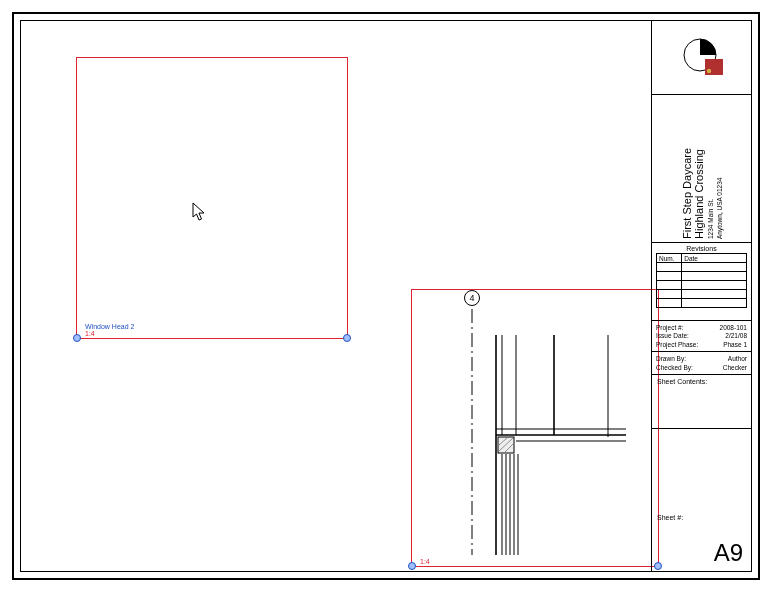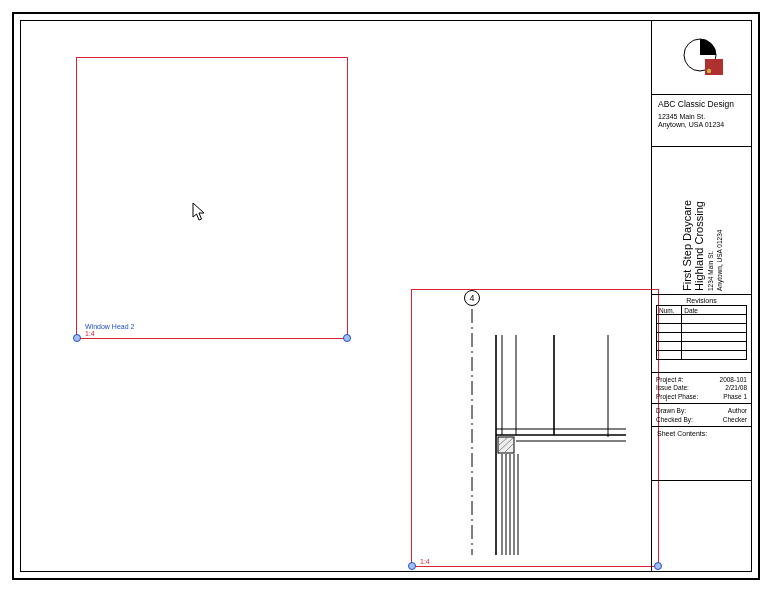--- a/index.html
+++ b/index.html
@@ -121,25 +121,20 @@
 
     <div class="title-block">
       <div class="tb-section logo-area">
         <svg width="50" height="50">
           <circle cx="23" cy="22" r="16" fill="none" stroke="#000" stroke-width="1"></circle>
           <path d="M23 6 A16 16 0 0 1 39 22 L23 22 Z" fill="#000"></path>
           <rect x="28" y="26" width="18" height="16" fill="#b03030"></rect>
           <circle cx="32" cy="38" r="2.2" fill="#d0b040"></circle>
         </svg>
       </div>
-      <div class="tb-section firm">
-        <div class="firm-name">ABC Classic Design</div>
-        <div class="firm-addr">12345 Main St.</div>
-        <div class="firm-addr">Anytown, USA 01234</div>
-      </div>
       <div class="tb-section project-rot">
         <div class="rot-inner">
           <div class="proj-name">First Step Daycare</div>
           <div class="proj-name">Highland Crossing</div>
           <div class="proj-addr">1234 Main St.</div>
           <div class="proj-addr">Anytown, USA 01234</div>
         </div>
       </div>
       <div class="tb-section revisions">
         <div class="rev-title">Revisions</div>
@@ -191,20 +186,24 @@
             <span>Author</span>
           </div>
         <div class="meta-row">
             <span>Checked By:</span>
             <span>Checker</span>
           </div>
       </div>
       <div class="tb-section sheet-contents">
         <div class="sc-label">Sheet Contents:</div>
       </div>
+      <div class="sheet-num">
+        <div class="sn-label">Sheet #:</div>
+        <div class="sn-val">A9</div>
+      </div>
     </div>
 
   </div>
 </div>
 
 <svg class="cursor" width="18" height="20">
   <path d="M1 1 L1 15 L4.5 12 L7 18 L9.5 17 L7 11 L12 11 Z" fill="#fff" stroke="#000" stroke-width="1"></path>
 </svg>
 
 </body></html>

